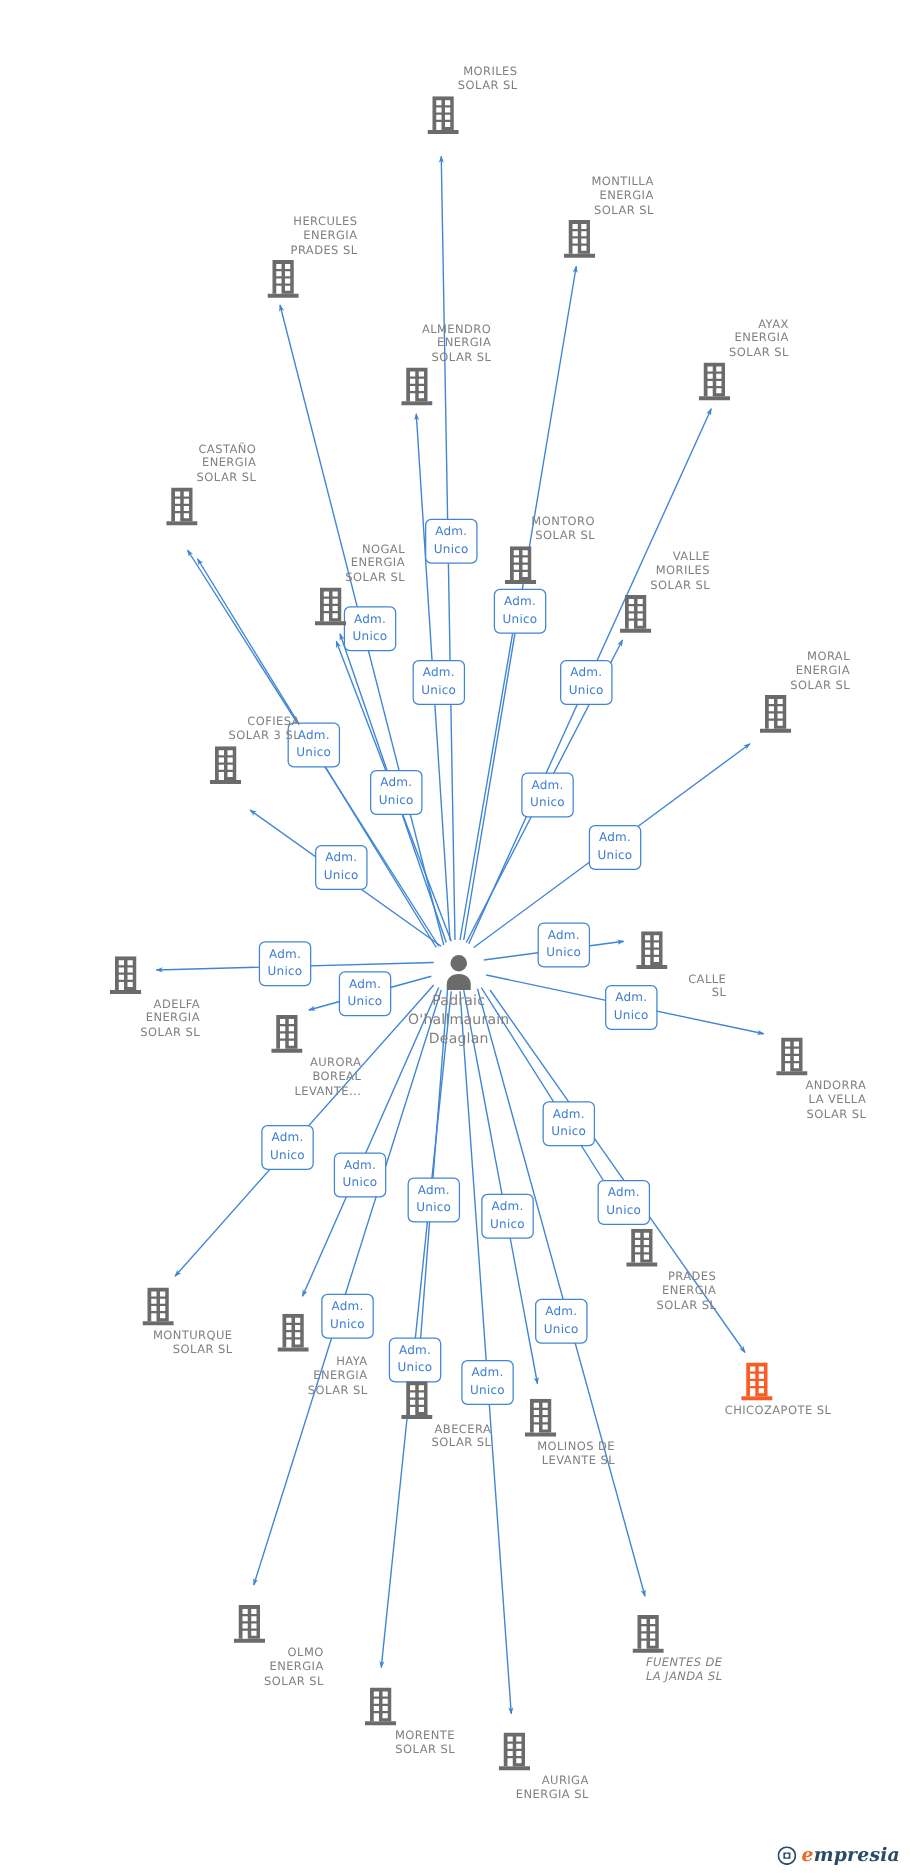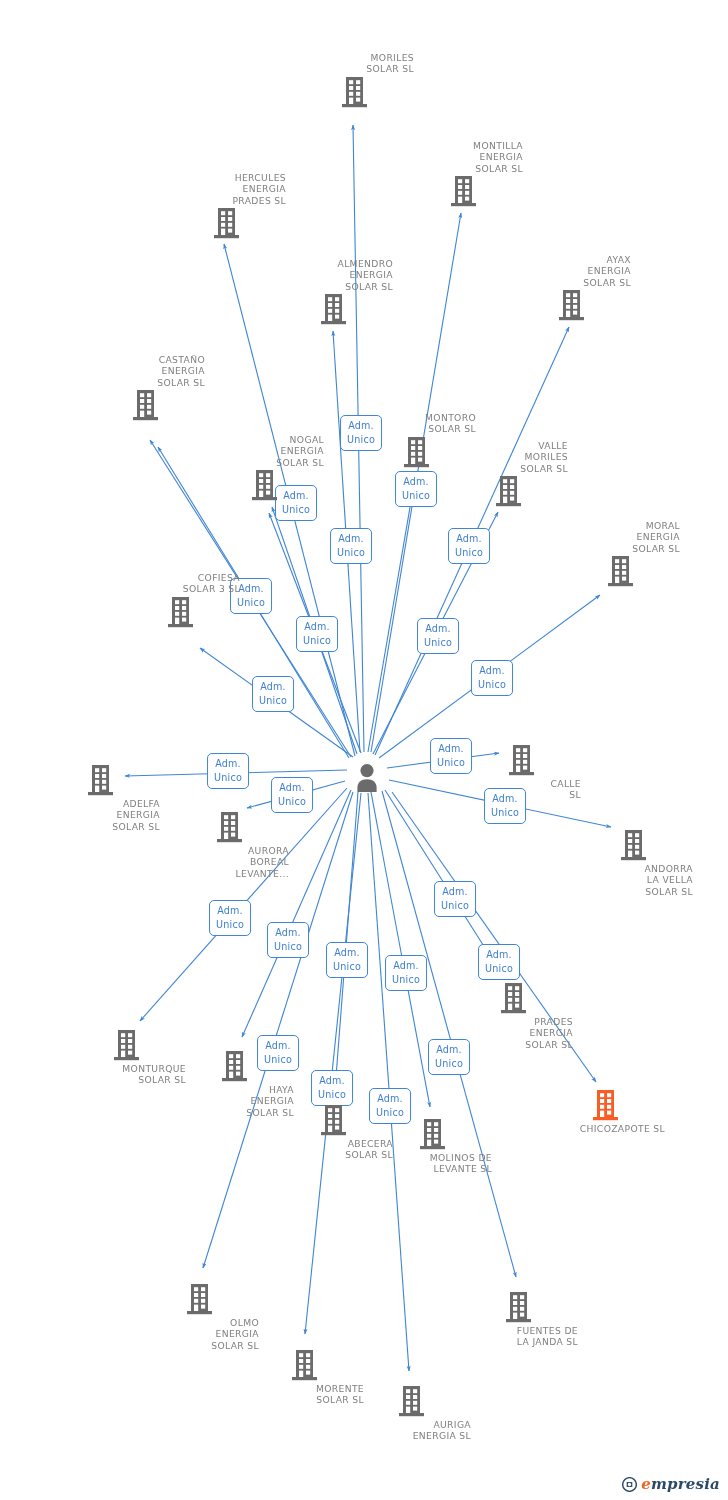--- a/index.html
+++ b/index.html
@@ -499,21 +499,21 @@
           <rect x="14" y="9" width="4.2" height="4.0" fill="#ffffff"></rect>
           <rect x="7" y="14.8" width="4.2" height="4.0" fill="#ffffff"></rect>
           <rect x="14" y="14.8" width="4.2" height="4.0" fill="#ffffff"></rect>
           <rect x="14" y="20.6" width="4.2" height="4.0" fill="#ffffff"></rect>
           <rect x="7.0" y="20.6" width="4.2" height="6.4" fill="#ffffff"></rect>
         </svg>
         <span class="label">OLMO
 ENERGIA
 SOLAR SL</span>
       </div>
-      <div class="node lbl-below" style="left: 518px; top: 1292px;">
+      <div class="node lbl-below" style="left: 518px; top: 1292px; font-style: italic;">
         <svg class="bld" viewBox="0 0 25 31">
           <path d="M4 0h17v27H4z" fill="#6b6b6b"></path>
           <rect x="0" y="27" width="25" height="3.2" fill="#6b6b6b"></rect>
           <rect x="7" y="3.2" width="4.2" height="4.0" fill="#ffffff"></rect>
           <rect x="14" y="3.2" width="4.2" height="4.0" fill="#ffffff"></rect>
           <rect x="7" y="9" width="4.2" height="4.0" fill="#ffffff"></rect>
           <rect x="14" y="9" width="4.2" height="4.0" fill="#ffffff"></rect>
           <rect x="7" y="14.8" width="4.2" height="4.0" fill="#ffffff"></rect>
           <rect x="14" y="14.8" width="4.2" height="4.0" fill="#ffffff"></rect>
           <rect x="14" y="20.6" width="4.2" height="4.0" fill="#ffffff"></rect>
@@ -554,20 +554,23 @@
         <span class="label">AURIGA
 ENERGIA SL</span>
       </div>
     </div>
 
   <div class="person-node" id="center-node" style="left:367px;top:762px;">
     <svg class="person-ico" viewBox="0 0 26 30" xmlns="http://www.w3.org/2000/svg">
       <circle cx="13" cy="8.6" r="6.6" fill="#6b6b6b"></circle>
       <path d="M13 17.2c-6 0-9.6 3.4-9.6 8.3V30h19.2v-4.5c0-4.9-3.6-8.3-9.6-8.3z" fill="#6b6b6b"></path>
     </svg>
+    <span class="label">Padraic
+O'hallmaurain
+Deaglan</span>
   </div>
 
   <div id="brand">
     <svg class="mark" viewBox="0 0 16 16" xmlns="http://www.w3.org/2000/svg">
       <circle cx="8" cy="8" r="7.3" fill="none" stroke="#2b4a66" stroke-width="1.5"></circle>
       <path d="M5 5.4h6v5.2H5z" fill="#2b4a66"></path>
       <circle cx="8" cy="8" r="1.8" fill="#ffffff"></circle>
     </svg>
     <span class="wordmark"><span class="e">e</span><span>mpresia</span></span>
   </div>

